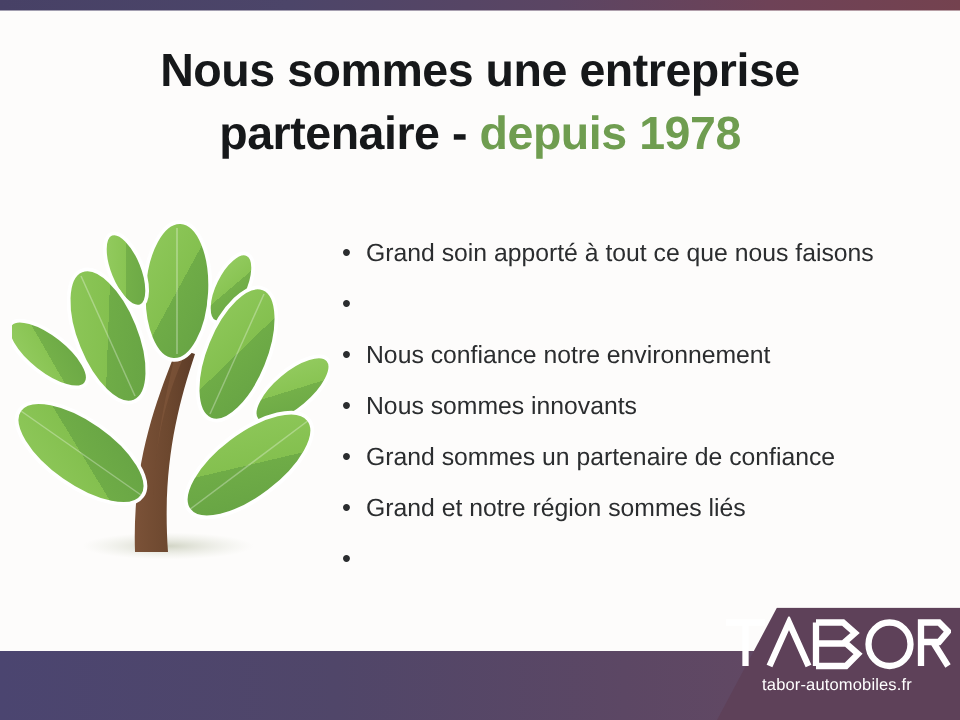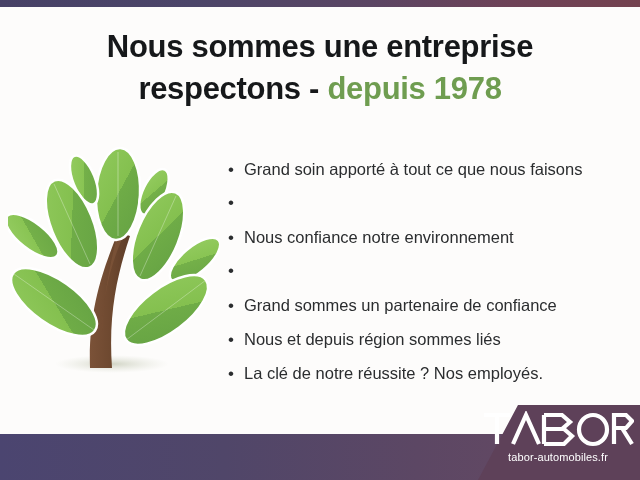--- a/index.html
+++ b/index.html
@@ -137,21 +137,21 @@
 </style>
 </head>
 <body>
 
 <div id="slide">
 
   <div id="top-bar"></div>
 
   <div id="heading">
     <div class="headline-line">Nous sommes une entreprise</div>
-    <div class="headline-line"><span>respectons - </span><span class="headline-accent">depuis 1978</span></div>
+    <div class="headline-line"><span>partenaire - </span><span class="headline-accent">depuis 1978</span></div>
   </div>
 
   <div id="tree-art">
     <svg width="212" height="256" viewBox="0 0 212 256" xmlns="http://www.w3.org/2000/svg">
       <defs>
         <linearGradient id="lfA" x1="0" y1="0" x2="1" y2="1">
           <stop offset="0%" stop-color="#90c95c"></stop>
           <stop offset="50%" stop-color="#84c04f"></stop>
           <stop offset="50%" stop-color="#6fac47"></stop>
           <stop offset="100%" stop-color="#65a243"></stop>
@@ -228,32 +228,32 @@
     </div>
     <div class="bullet-row">
       <span class="bullet-dot">•</span>
     </div>
     <div class="bullet-row">
       <span class="bullet-dot">•</span>
       <span class="bullet-text">Nous confiance notre environnement</span>
     </div>
     <div class="bullet-row">
       <span class="bullet-dot">•</span>
+      <span class="bullet-text">Nous sommes innovants</span>
     </div>
     <div class="bullet-row">
       <span class="bullet-dot">•</span>
       <span class="bullet-text">Grand sommes un partenaire de confiance</span>
     </div>
     <div class="bullet-row">
       <span class="bullet-dot">•</span>
-      <span class="bullet-text">Nous et depuis région sommes liés</span>
-    </div>
-    <div class="bullet-row">
-      <span class="bullet-dot">•</span>
-      <span class="bullet-text">La clé de notre réussite ? Nos employés.</span>
+      <span class="bullet-text">Grand et notre région sommes liés</span>
+    </div>
+    <div class="bullet-row">
+      <span class="bullet-dot">•</span>
     </div>
   </div>
 
   <div id="bottom-band"></div>
   <div id="logo-panel"></div>
 
   <div id="logo-block">
     <div id="logo-wordmark">
       <svg width="152" height="36" viewBox="0 0 152 36" xmlns="http://www.w3.org/2000/svg" aria-hidden="true">
         <g fill="none" stroke="#ffffff" stroke-width="4.2" stroke-linejoin="miter">

